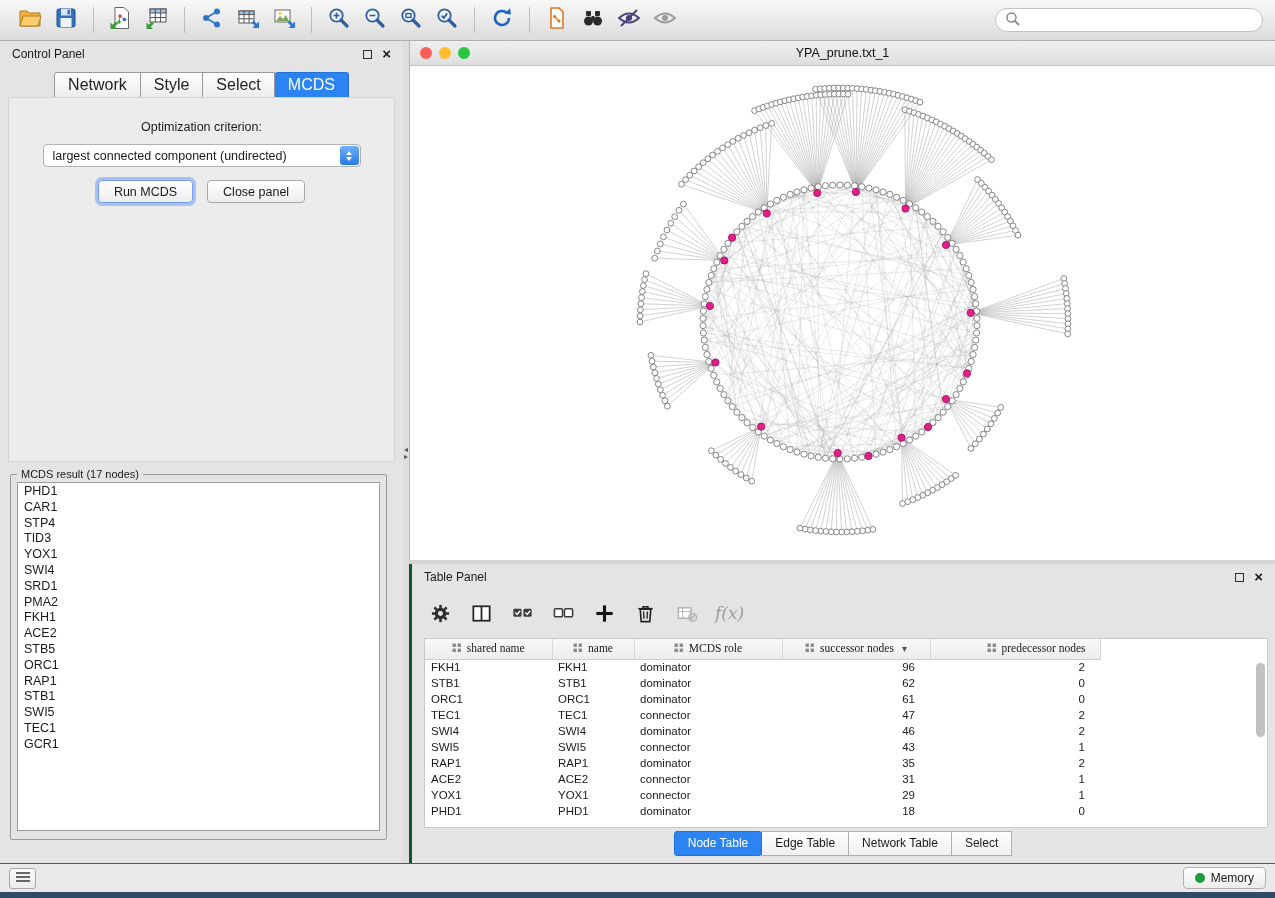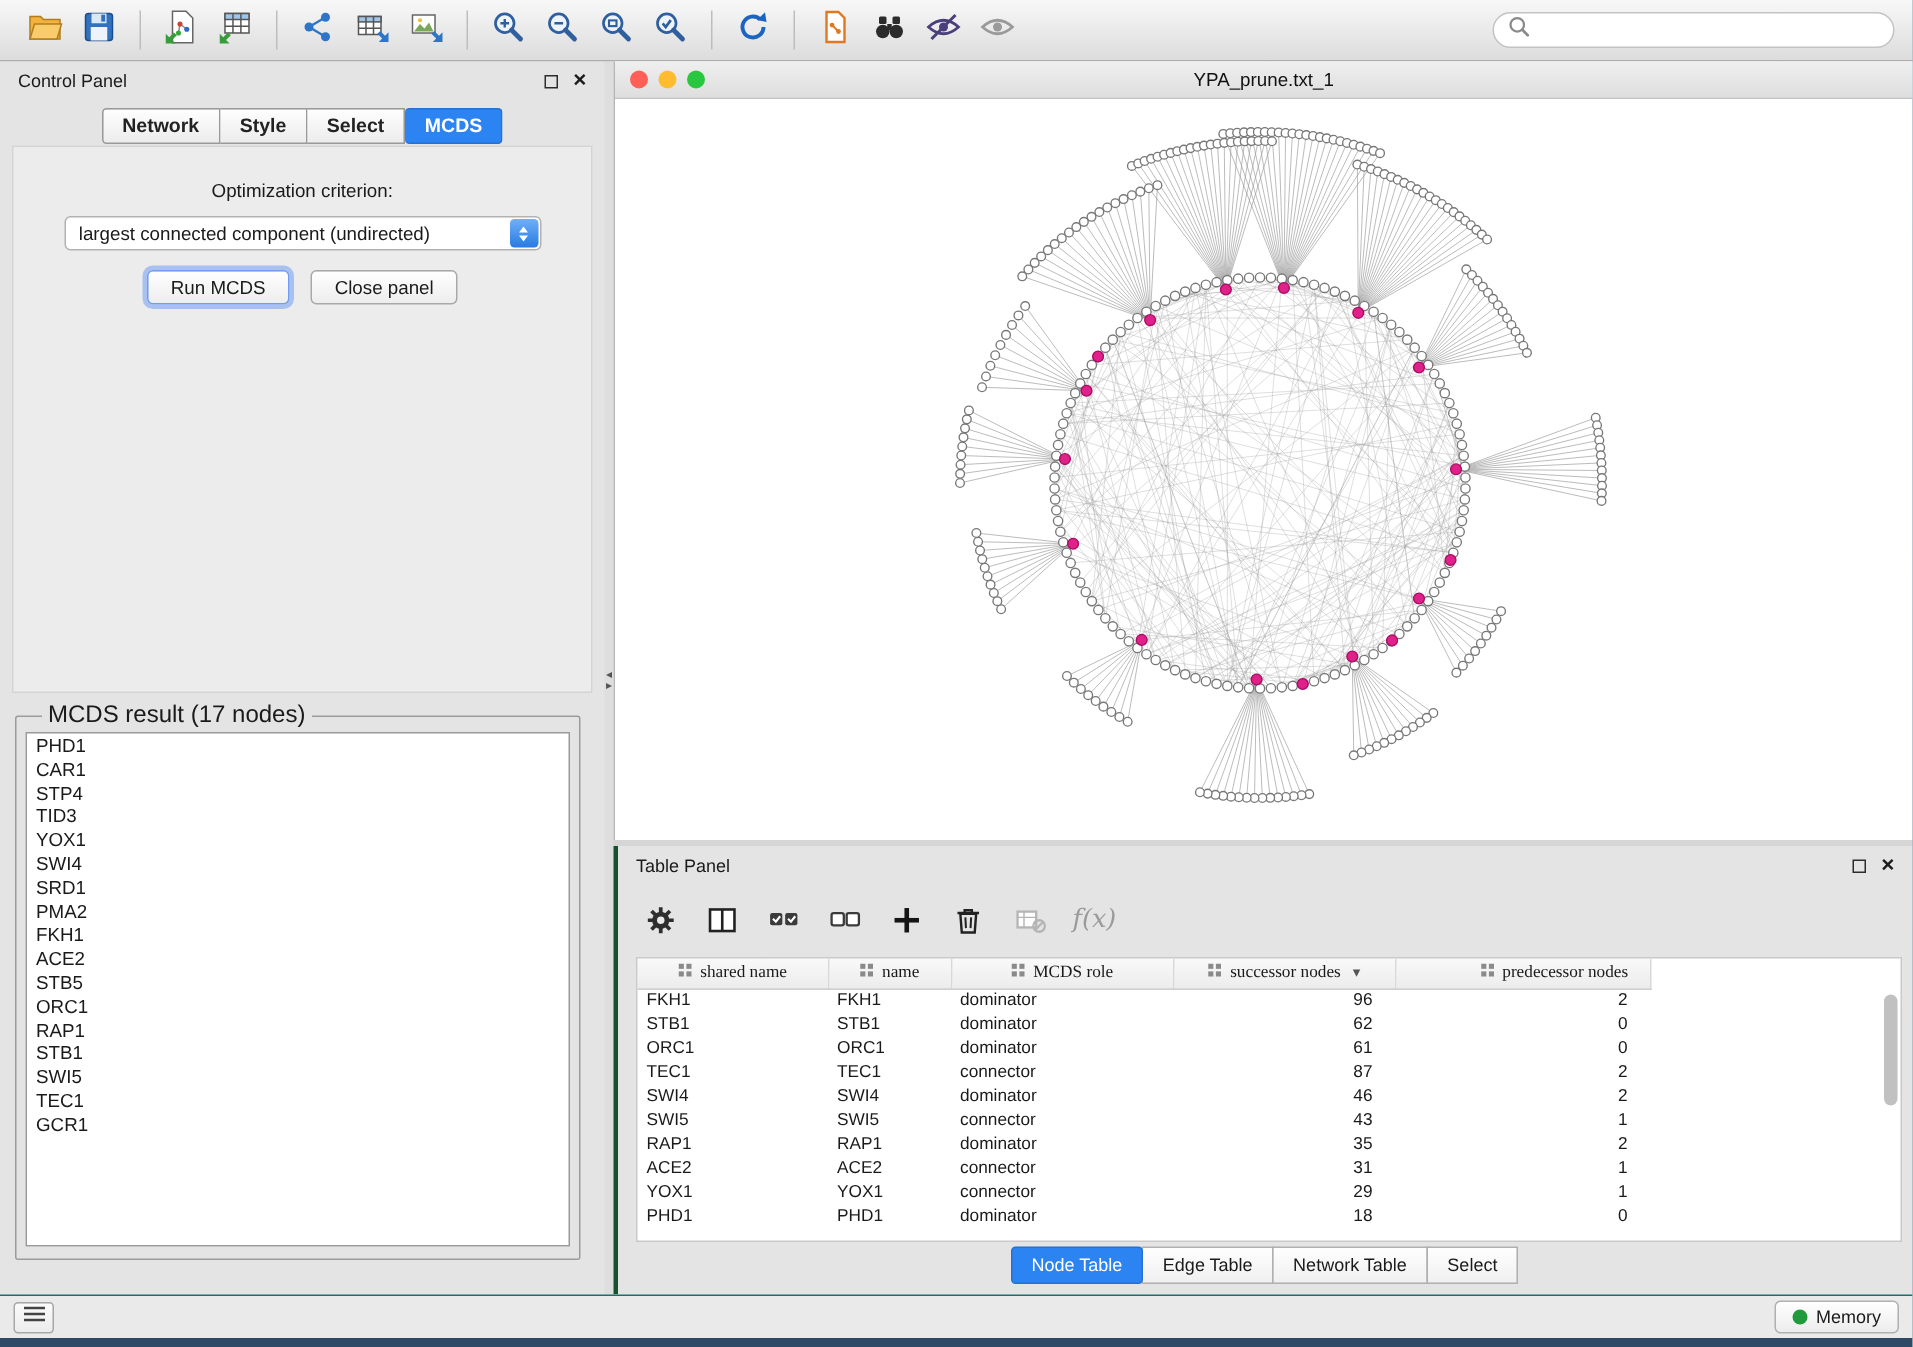--- a/index.html
+++ b/index.html
@@ -18,39 +18,39 @@
     border-radius:12px; display:flex; align-items:center; padding:0 9px; gap:6px; }
   .search-box input { border:none; outline:none; flex:1; font-size:12px; background:transparent; font-family:inherit; }
 
   
   .control-panel { position:absolute; left:0; top:41px; width:403px; height:822px; background:#e4e4e4; }
   .panel-titlebar { height:26px; display:flex; align-items:center; padding:0 12px; font-size:12px; color:#1a1a1a; }
   .pt-buttons { margin-left:auto; display:flex; gap:10px; align-items:center; }
   .float-btn { width:9px; height:9px; border:1.5px solid #2c2c2c; background:transparent; }
   .close-btn { font-size:15px; font-weight:bold; color:#1c1c1c; line-height:10px; }
   .cp-tabs { display:flex; justify-content:center; margin-top:5px; }
-  .cp-tab { font-size:13px; padding:3px 13px 4px; border:1px solid #999; border-left:none;
-    background:linear-gradient(#fefefe,#ececec); color:#222;font-weight:bold; }
+  .cp-tab { font-size:16px; padding:3px 13px 4px; border:1px solid #999; border-left:none;
+    background:linear-gradient(#fefefe,#ececec); color:#222; }
   .cp-tab:first-child { border-left:1px solid #999; border-radius:3px 0 0 3px; }
   .cp-tab:last-child { border-radius:0 3px 3px 0; }
   .cp-tab.active { background:#2c83f2; color:#fff; border-color:#2471d6; border-radius:3px; }
   .cp-pane { position:absolute; left:8px; top:56px; width:387px; height:365px; background:#ececec; border:1px solid #d4d4d4; }
   .opt-label { text-align:center; margin-top:22px; font-size:12.5px; }
   .mac-select { margin:10px auto 0; width:318px; height:23px; background:#fff; border:1px solid #b2b2b2;
     border-radius:4px; display:flex; align-items:center; font-size:12.5px; padding-left:9px; position:relative; }
   .mac-select .stepper { position:absolute; right:1px; top:1px; width:19px; height:19px; border-radius:3px;
     background:linear-gradient(#6fb0f9,#2a7ae2); display:flex; flex-direction:column; align-items:center; justify-content:center; gap:2px; }
   .stepper .up { width:0; height:0; border-left:3.5px solid transparent; border-right:3.5px solid transparent; border-bottom:4px solid #fff; }
   .stepper .down { width:0; height:0; border-left:3.5px solid transparent; border-right:3.5px solid transparent; border-top:4px solid #fff; }
   .btn-row { display:flex; justify-content:center; gap:14px; margin-top:13px; }
   .btn { height:23px; padding:0 15px; background:linear-gradient(#ffffff,#ededed); border:1px solid #a9a9a9;
     border-radius:4px; font-size:12.5px; display:flex; align-items:center; }
   .btn.focus { box-shadow:0 0 0 3px rgba(100,150,246,.5); border-color:#6f9ef0; }
   .result-group { position:absolute; left:10px; top:427px; width:377px; height:372px; border:1px solid #9c9c9c; border-radius:2px; }
-  .result-group legend { font-size:16px; padding:0 4px; margin-left:17px; }
+  .result-group legend { font-size:11px; padding:0 4px; margin-left:6px; }
   .result-list { position:absolute; left:6px; top:2px; right:6px; bottom:8px; background:#fff; border:1px solid #9a9a9a; overflow:hidden; font-size:12.5px; }
   .list-item { padding:1px 6px 0; line-height:14.8px; }
 
   
   .vsplit { position:absolute; left:403px; top:41px; width:6px; height:822px; background:#dedede; }
   .vsplit .grip { position:absolute; left:1px; top:405px; font-size:8px; color:#555; line-height:7px; }
   .hsplit { position:absolute; left:409px; top:560px; width:866px; height:4px; background:#d6d6d6; }
 
   
   .netview { position:absolute; left:409px; top:41px; width:866px; height:519px; background:#fff; border-left:1px solid #b5b5b5; }
@@ -1160,21 +1160,21 @@
               <td style="width: 127px;">ORC1</td>
               <td style="width: 82px;">ORC1</td>
               <td style="width: 148px;">dominator</td>
               <td class="num" style="width: 148px;">61</td>
               <td class="num" style="width: 170px;">0</td>
             </tr>
             <tr>
               <td style="width: 127px;">TEC1</td>
               <td style="width: 82px;">TEC1</td>
               <td style="width: 148px;">connector</td>
-              <td class="num" style="width: 148px;">87</td>
+              <td class="num" style="width: 148px;">47</td>
               <td class="num" style="width: 170px;">2</td>
             </tr>
             <tr>
               <td style="width: 127px;">SWI4</td>
               <td style="width: 82px;">SWI4</td>
               <td style="width: 148px;">dominator</td>
               <td class="num" style="width: 148px;">46</td>
               <td class="num" style="width: 170px;">2</td>
             </tr>
             <tr>

